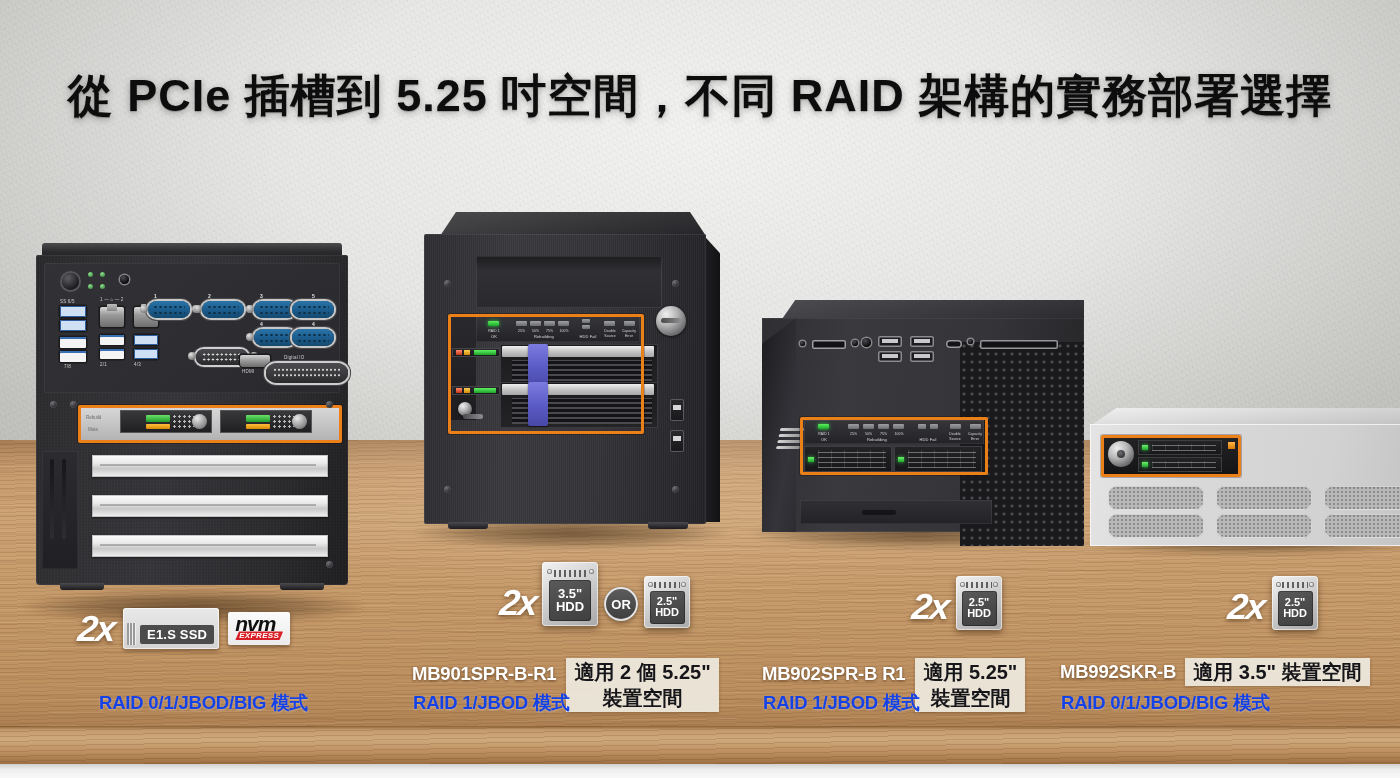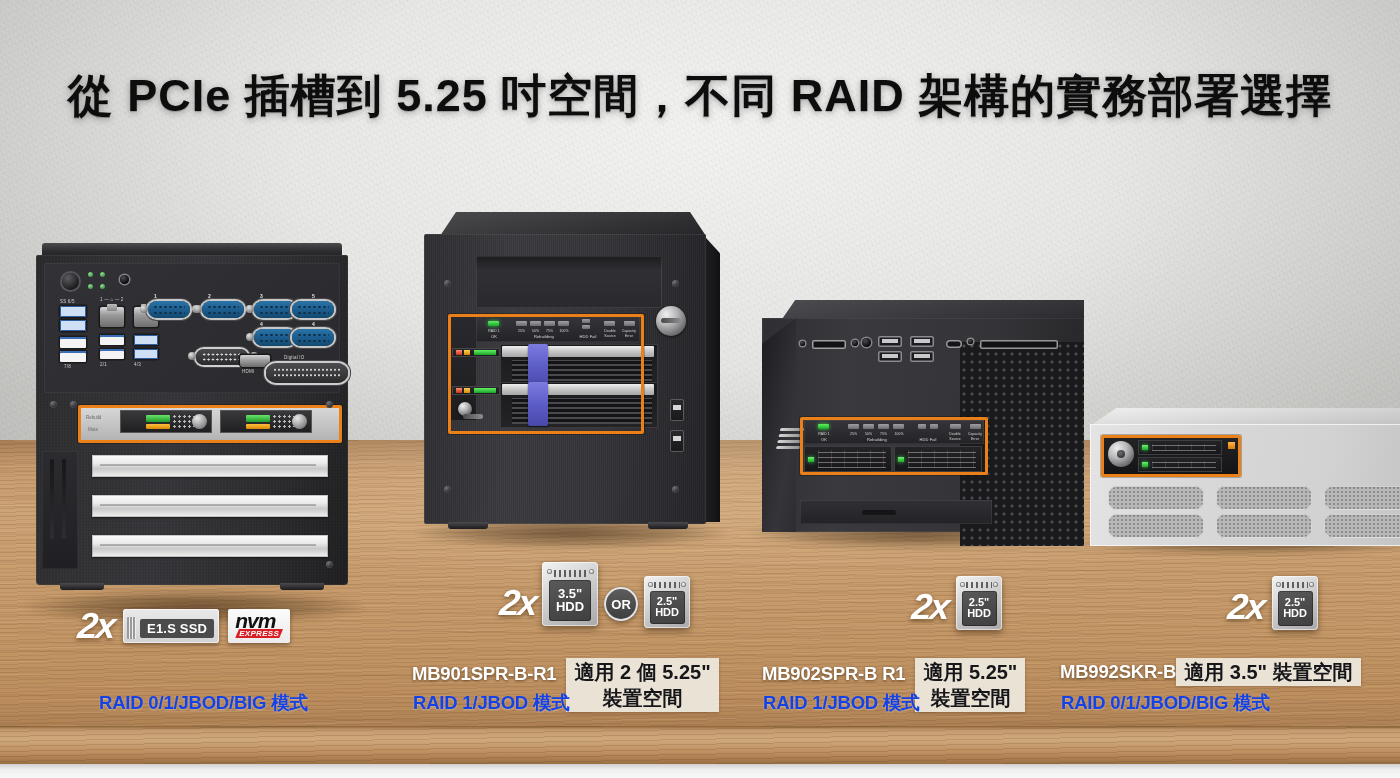--- a/index.html
+++ b/index.html
@@ -433,21 +433,21 @@
   .badge-row { position:absolute; display:flex; align-items:center; gap:9px; }
   .twox {
     font-size: 36px; font-weight: 900; font-style: italic; color: #ffffff;
     letter-spacing: -2px; line-height: 1;
     text-shadow: 0 2px 4px rgba(60,35,10,.55);
     transform: skewX(-6deg);
   }
   .e1s-chip {
     display:flex; align-items:center;
     background: linear-gradient(180deg,#e9e9e9 0%, #d2d2d2 100%);
-    border-radius: 3px; padding: 8px 5px 4px 4px;
+    border-radius: 3px; padding: 15px 5px 4px 4px;
     box-shadow: 0 2px 4px rgba(50,30,10,.45), inset 0 0 0 1px rgba(255,255,255,.6);
   }
   .e1s-chip .edge {
     width: 9px; height: 22px; border-radius:1px;
     background: repeating-linear-gradient(90deg,#9a9a9a 0 1.5px, #efefef 1.5px 3px);
     margin-right: 4px;
   }
   .e1s-chip .lbl {
     background:#4b4b4b; color:#fff; font-size:13px; font-weight:800;
     padding: 2px 7px; border-radius:2px; letter-spacing:.2px;
@@ -901,21 +901,21 @@
     <div class="hdd-icon" style="width:46px; height:54px; margin-top:14px;">
       <div class="dotl"></div>
       <div class="vent"></div>
       <div class="dotr"></div>
       <div class="face" style="font-size:11px;">
         <span>2.5"</span>
         <span>HDD</span>
       </div>
     </div>
   </div>
-  <div class="cap-line" style="left:1060px; top:658px; ">
+  <div class="cap-line" style="left:1060px; top:658px; gap:9px;">
     <span class="model">MB992SKR-B</span>
     <span class="chip-light">適用 3.5" 裝置空間</span>
   </div>
   <div class="cap-line" style="left:1061px; top:690px;">
     <span class="raid-mode">RAID 0/1/JBOD/BIG 模式</span>
   </div>
 
 </div>
 
 </body></html>

